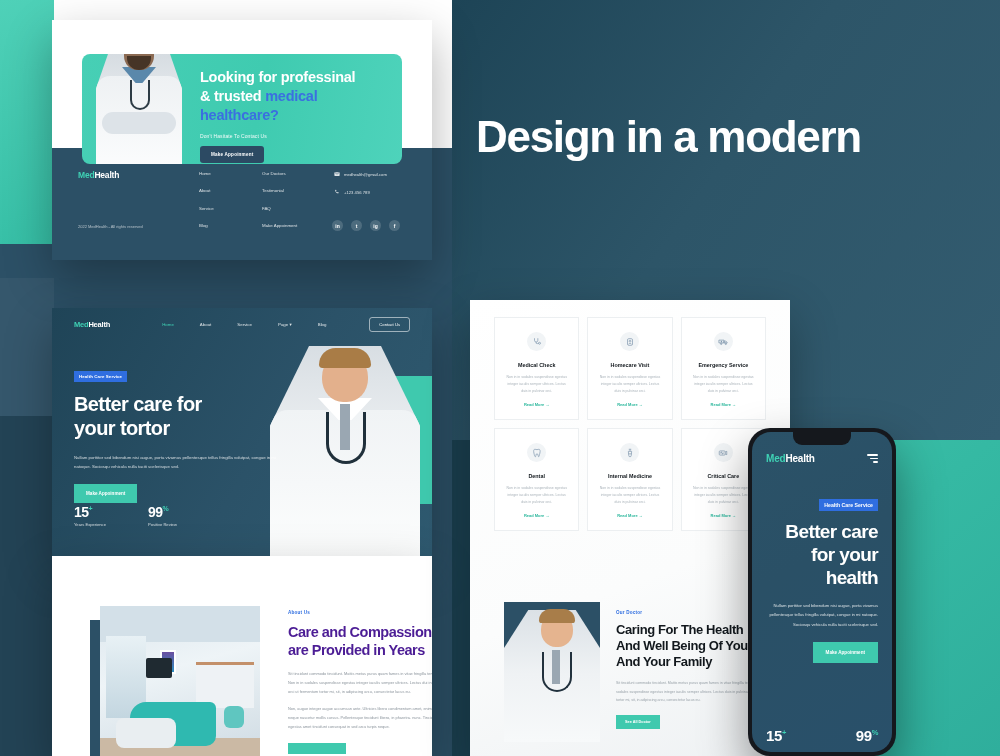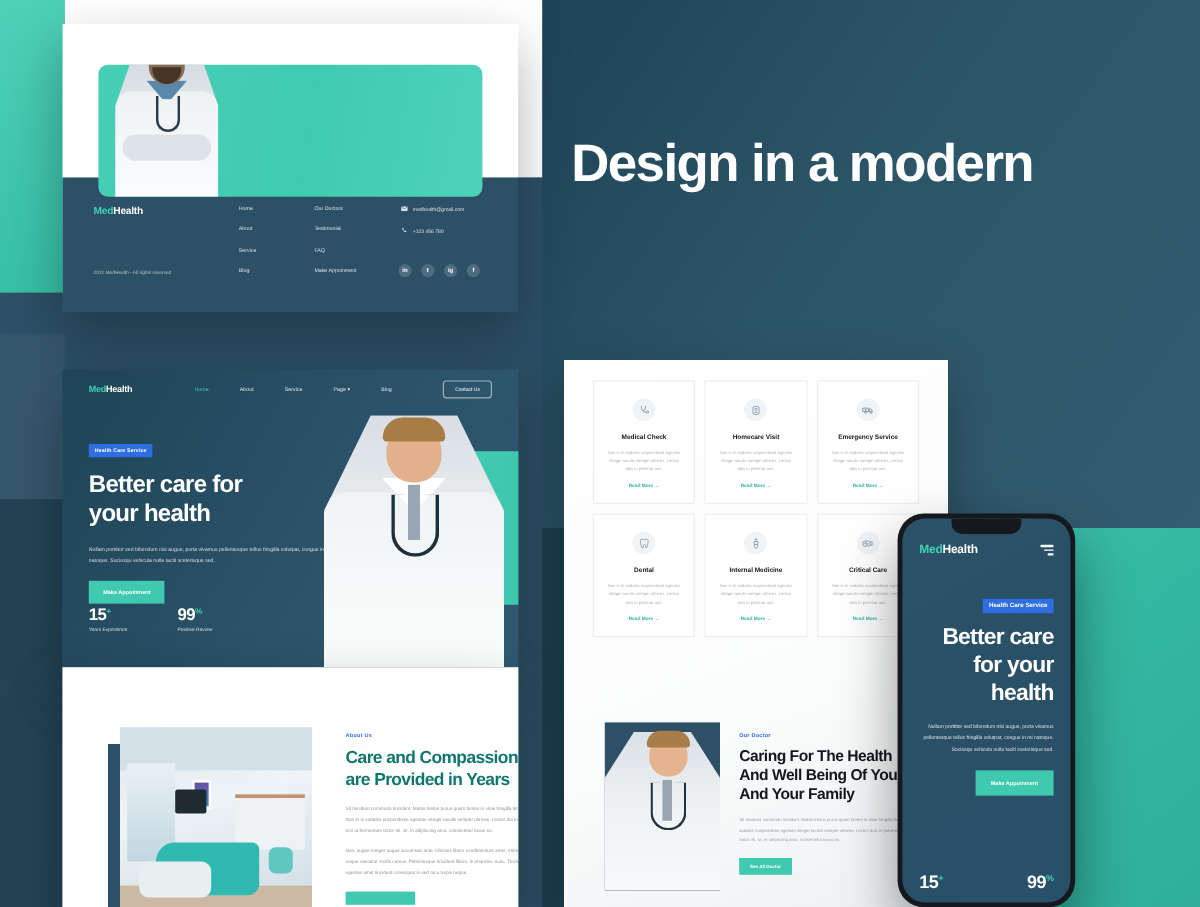--- a/index.html
+++ b/index.html
@@ -143,21 +143,21 @@
   .about-photo .cab  { position:absolute; left:96px; top:56px; width:58px; height:46px; background:#eef2f5; border-top:3px solid #c3906a; }
   .about-photo .pic  { position:absolute; left:60px; top:44px; width:16px; height:24px; background:linear-gradient(180deg,#6b4fa0,#2e8fc0); border:2px solid #fff; }
   .about-photo .chair{ position:absolute; left:30px; top:96px; width:86px; height:44px; background:#2fb9b0; border-radius:16px 6px 10px 10px; }
   .about-photo .chair2{position:absolute; left:16px; top:112px; width:60px; height:30px; background:#e9eef1; border-radius:8px; }
   .about-photo .lamp { position:absolute; left:46px; top:52px; width:26px; height:20px; background:#1f2a31; border-radius:2px; }
   .about-photo .floor{ position:absolute; left:0; bottom:0; width:160px; height:18px; background:#cbb9a4; }
   .about-photo .stool{position:absolute; left:124px; top:100px; width:20px; height:22px; background:#5fc6c0; border-radius:6px; }
 
   .about-copy { position:absolute; left:236px; top:54px; width:160px; }
   .eyebrow { font-size:4.6px; font-weight:700; color:#2f6ee0; letter-spacing:.2px; }
-  .about-title { margin-top:8px; font-size:14.5px; font-weight:700; color:#0f766e; line-height:1.26; letter-spacing:-0.5px; }
+  .about-title { margin-top:8px; font-size:14.5px; font-weight:700; color:#4c1d95; line-height:1.26; letter-spacing:-0.5px; }
   .about-p { margin-top:10px; font-size:3.9px; line-height:2.3; color:#8b949c; }
   .about-p.p2 { margin-top:9px; }
   .about-btn { margin-top:11px; display:inline-block; background:#3fc9ae; width:58px; height:11px; }
 
   
   #panel-serv {
     left:470px; top:300px; width:320px; height:456px;
     background:linear-gradient(160deg,#ffffff 0%,#fbfcfc 60%,#eef1f3 100%);
   }
   .serv-head { padding-top:30px; text-align:center; }
@@ -251,20 +251,29 @@
 
     <div class="cta-card">
       <div class="cta-doc">
         <div class="coat"></div>
         <div class="collar"></div>
         <div class="head"></div>
 
         <div class="beard"></div>
         <div class="steth"></div>
         <div class="arms"></div>
+      </div>
+      <div class="cta-copy">
+        <div class="cta-title">
+          <div>Looking for professinal</div>
+          <div><span>&amp; trusted </span><span class="accent">medical</span></div>
+          <div class="accent">healthcare?</div>
+        </div>
+        <div class="cta-sub">Don't Hasitate To Contact Us</div>
+        <div class="cta-btn">Make Appoinment</div>
       </div>
     </div>
 
     <div class="footer">
       <div class="f-logo logo">
         <span class="med">Med</span><span class="health">Health</span>
       </div>
       <div class="f-copy">2022 MedHealth - All rights reserved</div>
 
       <div class="f-col c1">
@@ -331,21 +340,21 @@
       <div class="tie"></div>
       <div class="head"></div>
       <div class="hair"></div>
       <div class="steth"></div>
     </div>
 
     <div class="hero-copy">
       <div class="badge"><span class="w">Health</span><span> Care Service</span></div>
       <div class="hero-title">
         <div>Better care for</div>
-        <div>your health</div>
+        <div>your tortor</div>
       </div>
       <div class="hero-body">Nullam porttitor sed bibendum nisi augue, porta vivamus pellentesque tellus fringilla volutpat, congue in mi natoque. Sociosqu vehicula nulla taciti scelerisque sed.</div>
       <div class="hero-btn">Make Appoinment</div>
     </div>
 
     <div class="hero-stats">
       <div class="stat">
         <div class="num"><span>15</span><sup>+</sup></div>
         <div class="lbl">Years Experience</div>
       </div>

